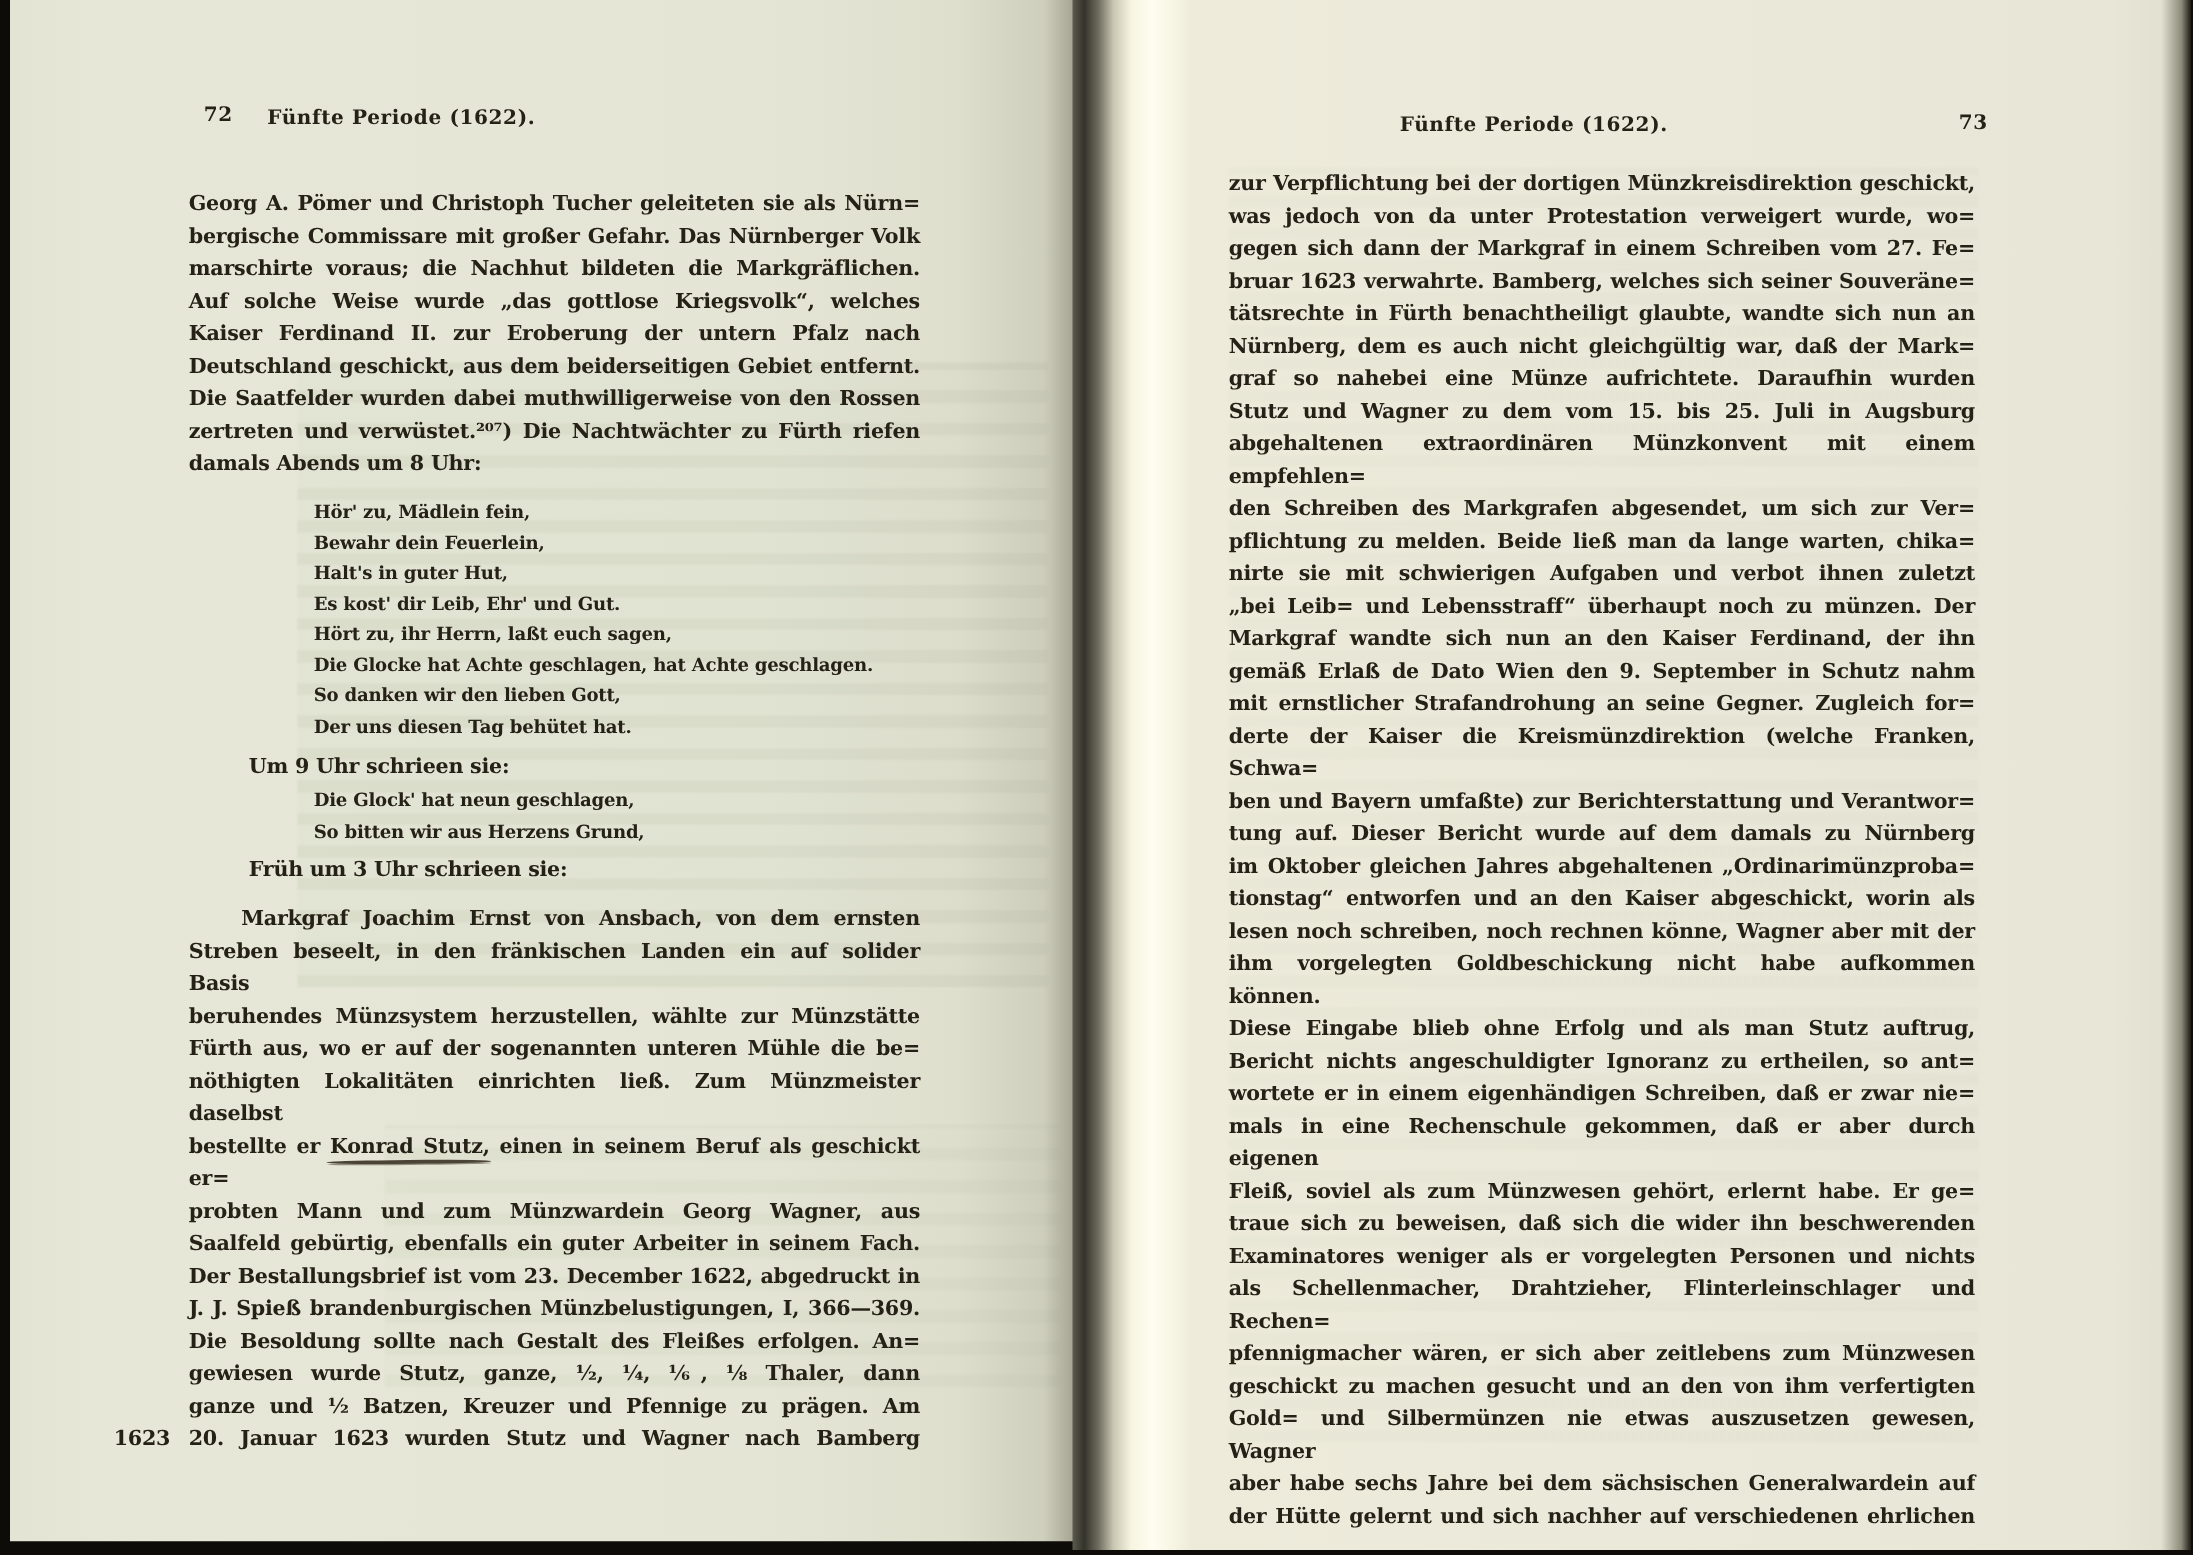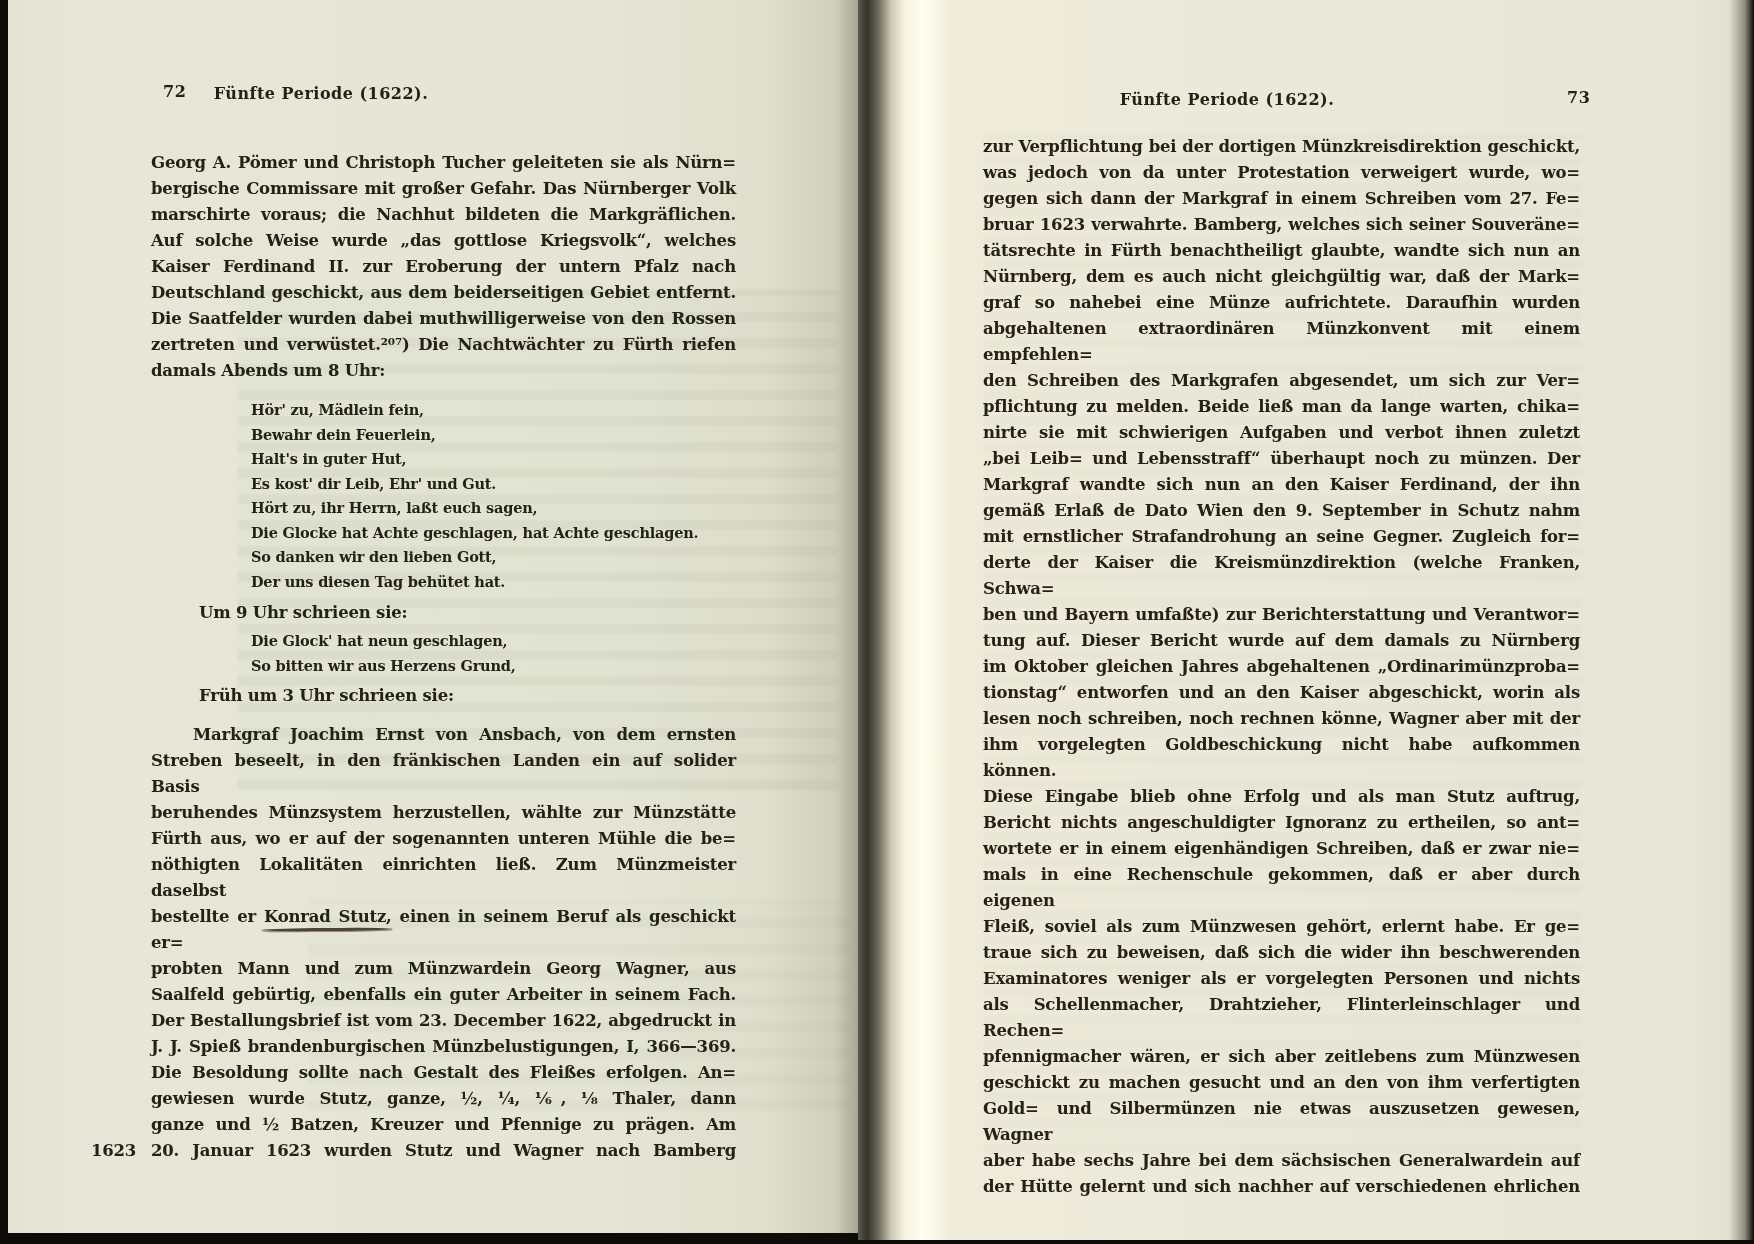--- a/index.html
+++ b/index.html
@@ -109,20 +109,21 @@
     <div class="pagenum">73</div>
     <div class="textblock">
       <div class="para">
           <div class="line">zur Verpflichtung bei der dortigen Münzkreisdirektion geschickt,</div>
           <div class="line">was jedoch von da unter Protestation verweigert wurde, wo=</div>
           <div class="line">gegen sich dann der Markgraf in einem Schreiben vom 27. Fe=</div>
           <div class="line">bruar 1623 verwahrte. Bamberg, welches sich seiner Souveräne=</div>
           <div class="line">tätsrechte in Fürth benachtheiligt glaubte, wandte sich nun an</div>
           <div class="line">Nürnberg, dem es auch nicht gleichgültig war, daß der Mark=</div>
           <div class="line">graf so nahebei eine Münze aufrichtete. Daraufhin wurden</div>
+          <div class="line">Stutz und Wagner zu dem vom 15. bis 25. Juli in Augsburg</div>
           <div class="line">abgehaltenen extraordinären Münzkonvent mit einem empfehlen=</div>
           <div class="line">den Schreiben des Markgrafen abgesendet, um sich zur Ver=</div>
           <div class="line">pflichtung zu melden. Beide ließ man da lange warten, chika=</div>
           <div class="line">nirte sie mit schwierigen Aufgaben und verbot ihnen zuletzt</div>
           <div class="line">„bei Leib= und Lebensstraff“ überhaupt noch zu münzen. Der</div>
           <div class="line">Markgraf wandte sich nun an den Kaiser Ferdinand, der ihn</div>
           <div class="line">gemäß Erlaß de Dato Wien den 9. September in Schutz nahm</div>
           <div class="line">mit ernstlicher Strafandrohung an seine Gegner. Zugleich for=</div>
           <div class="line">derte der Kaiser die Kreismünzdirektion (welche Franken, Schwa=</div>
           <div class="line">ben und Bayern umfaßte) zur Berichterstattung und Verantwor=</div>

